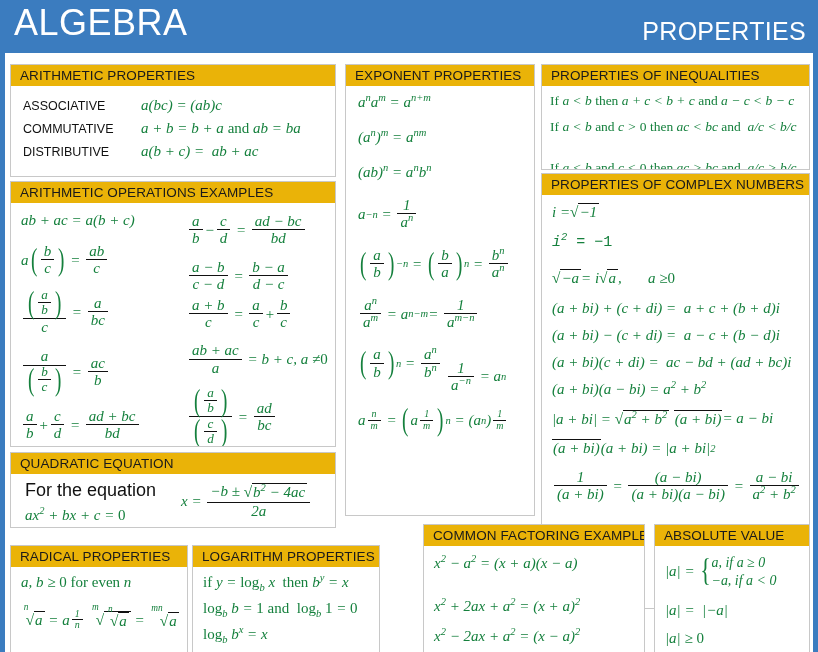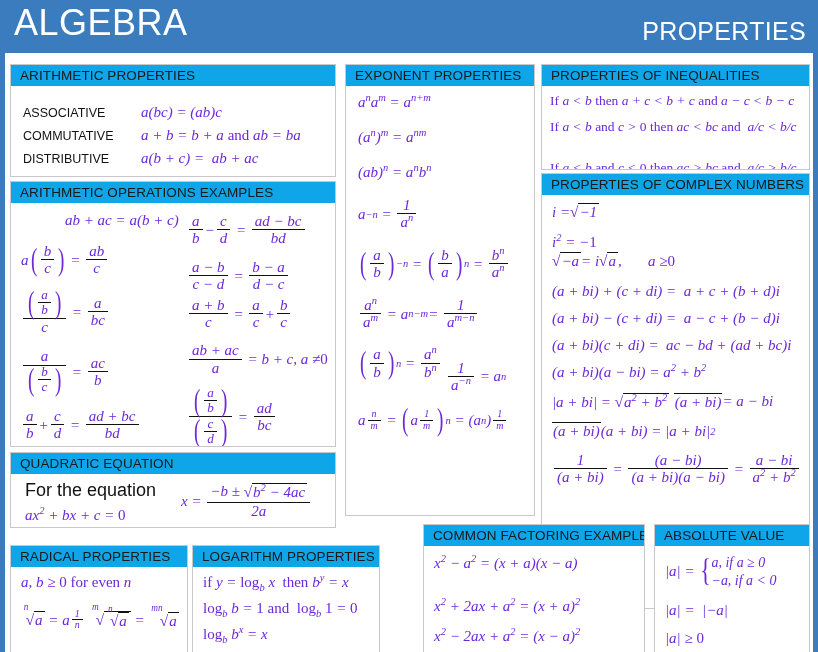--- a/index.html
+++ b/index.html
@@ -60,38 +60,38 @@
     background: #3B7CBF;
   }
   .panel {
     position: absolute;
     background: #ffffff;
     border: 1px solid #c8c8c8;
     box-sizing: border-box;
     overflow: hidden;
   }
   .panel-head {
-    background: #0ea5e9;
+    background: #eab308;
     color: #1a1a1a;
     font-size: 13.5px;
     font-weight: 400;
     padding: 3px 0 3px 9px;
     letter-spacing: 0.1px;
     white-space: nowrap;
     box-sizing: border-box;
   }
   .panel-body {
     padding: 7px 10px 6px 12px;
     box-sizing: border-box;
   }
   .eq {
     font-family: "Liberation Serif", "DejaVu Serif", serif;
     font-style: italic;
     font-size: 15px;
-    color: #6d28d9;
+    color: #15803d;
     white-space: nowrap;
     line-height: 1;
   }
   .eq .up { font-style: normal; }
 
   
   .prop-row {
     display: flex;
     align-items: baseline;
     margin-bottom: 8px;
@@ -188,42 +188,42 @@
 
   <div class="masthead">
     <div class="masthead-title">ALGEBRA</div>
     <div class="masthead-sub">PROPERTIES</div>
   </div>
   <div class="rail-left"></div>
   <div class="rail-right"></div>
 
   <div class="panel" style="left:10px; top:64px; width:326px; height:113px;">
     <div class="panel-head">ARITHMETIC PROPERTIES</div>
-    <div class="panel-body" style="padding-top:19px;">
+    <div class="panel-body" style="padding-top:12px;">
       <div class="prop-row">
         <div class="prop-label">ASSOCIATIVE</div>
         <div class="eq">a(bc) = (ab)c</div>
       </div>
       <div class="prop-row">
         <div class="prop-label">COMMUTATIVE</div>
         <div class="eq">a + b = b + a <span class="up">and</span> ab = ba</div>
       </div>
       <div class="prop-row" style="margin-bottom:0;">
         <div class="prop-label">DISTRIBUTIVE</div>
         <div class="eq">a(b + c) =&nbsp; ab + ac</div>
       </div>
     </div>
   </div>
 
   <div class="panel" style="left:10px; top:181px; width:326px; height:266px;">
     <div class="panel-head">ARITHMETIC OPERATIONS EXAMPLES</div>
     <div class="panel-body twocol" style="padding:10px 6px 6px 10px;">
 
       <div style="flex:0 0 166px;">
-        <div class="eq" style="margin-bottom:16px;margin-left:44px;">ab + ac = a(b + c)</div>
+        <div class="eq" style="margin-bottom:16px;">ab + ac = a(b + c)</div>
 
         <div class="eq fl" style="margin-bottom:12px;">
           a<span class="paren">
               <span class="pl">(</span>
               <span class="frac">
                 <span class="num">b</span>
                 <span class="den">c</span>
               </span>
               <span class="pr">)</span>
             </span>
@@ -522,21 +522,21 @@
 
   <div class="panel" style="left:541px; top:173px; width:269px; height:436px;">
     <div class="panel-head">PROPERTIES OF COMPLEX NUMBERS</div>
     <div class="panel-body" style="padding:8px 4px 4px 10px;">
       <div class="eq fl" style="margin-bottom:13px;">
         i = <span class="radical">
             <span class="sign">√</span>
             <span class="rad-body">−1</span>
           </span>
       </div>
-      <div class="eq" style="margin-bottom:2px;">i<span class="sup">2</span> = −<span class="up">1</span></div>
+      <div class="eq" style="margin-bottom:19px;font-family:Liberation Mono, monospace;">i<span class="sup">2</span> = −<span class="up">1</span></div>
       <div class="eq fl" style="margin-bottom:13px;">
         <span class="radical">
             <span class="sign">√</span>
             <span class="rad-body">−a</span>
           </span>
         = i<span class="radical">
             <span class="sign">√</span>
             <span class="rad-body">a</span>
           </span>,&nbsp;&nbsp;&nbsp;&nbsp;&nbsp;&nbsp; a ≥ <span class="up">0</span>
       </div>

